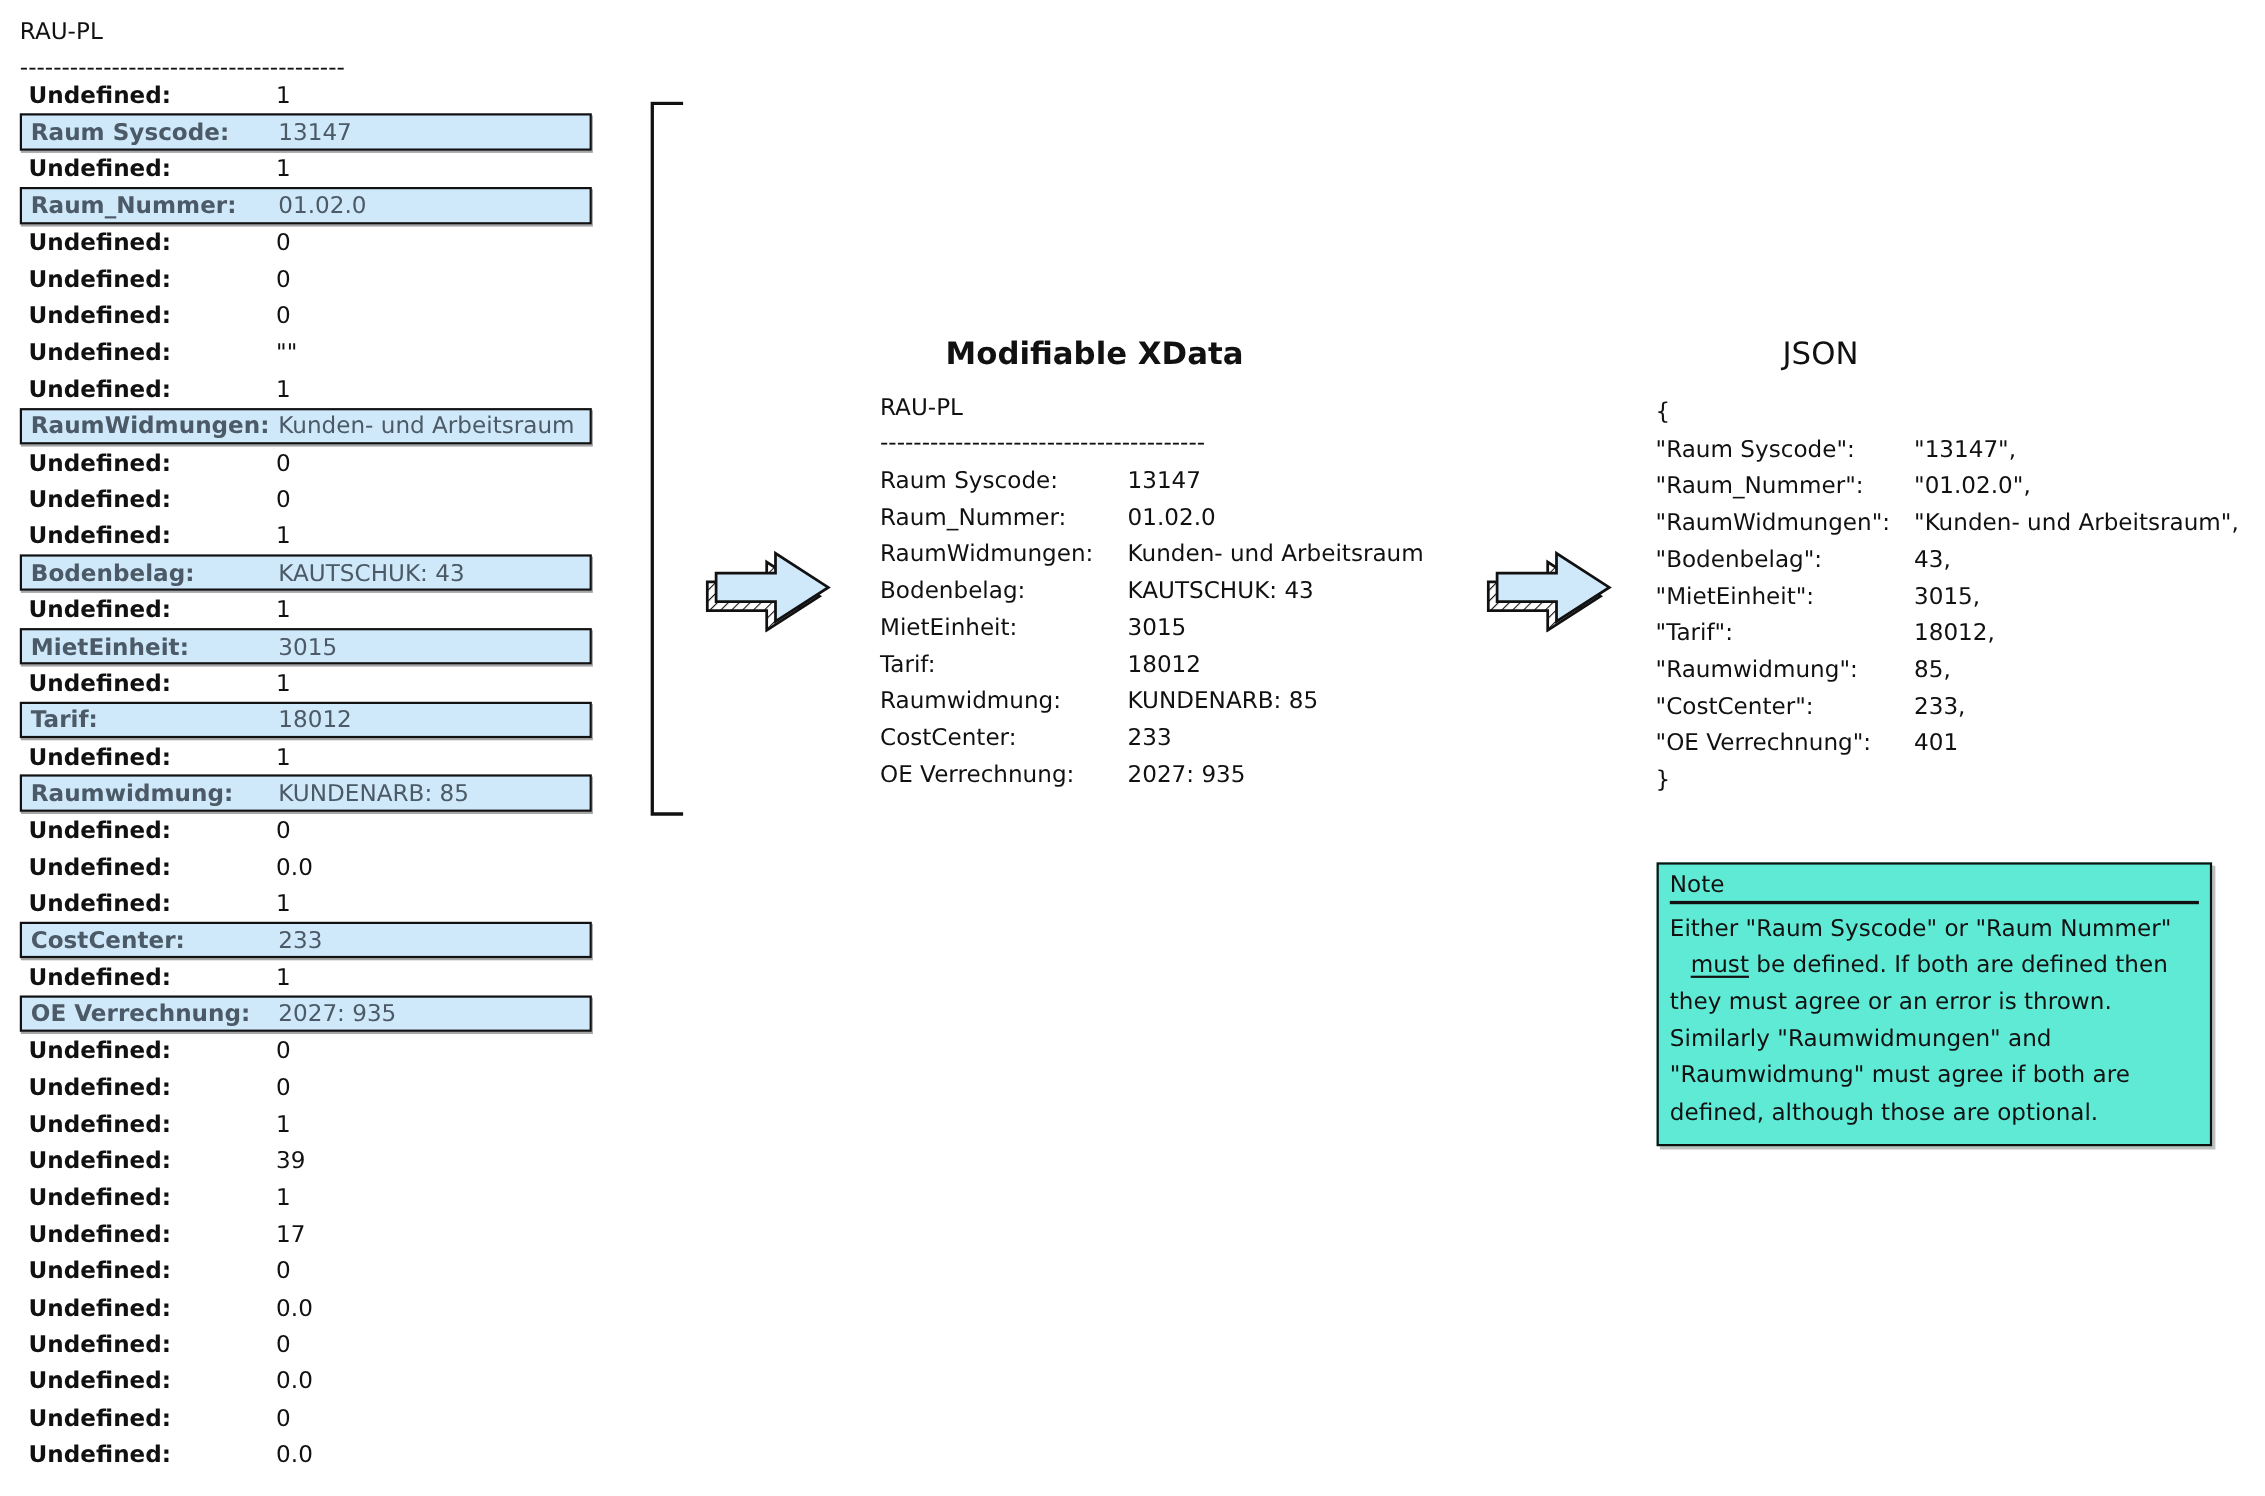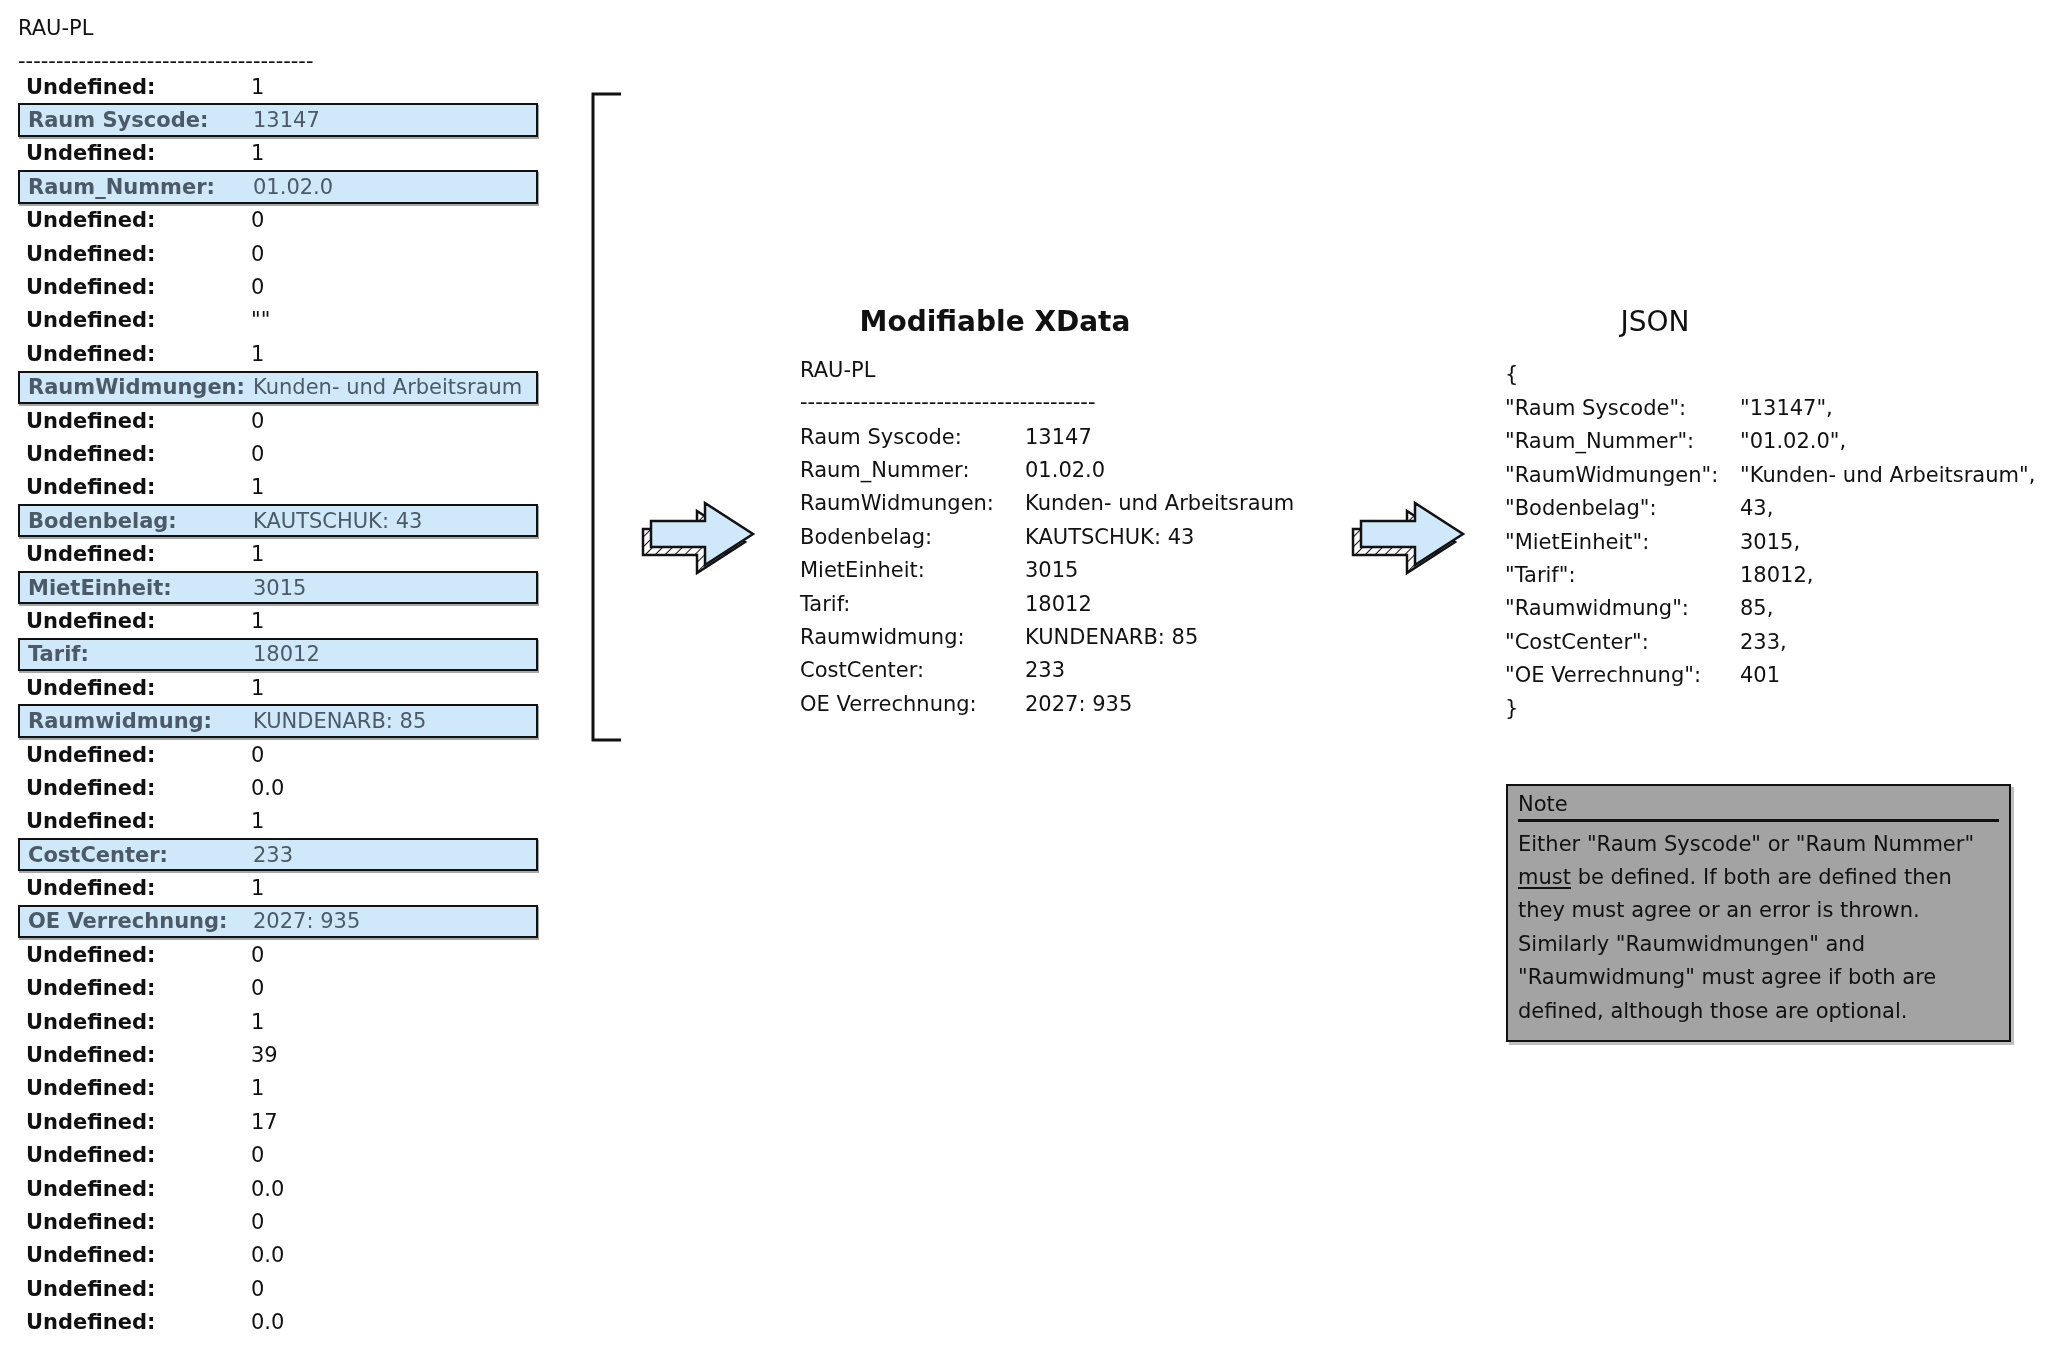--- a/index.html
+++ b/index.html
@@ -59,29 +59,29 @@
   #json-body{margin-top:20px;}
   .js-line{display:flex;height:33.4px;align-items:center;font-size:21px;color:#111;white-space:nowrap;}
   .js-line .k{width:235px;white-space:nowrap;}
   .js-line .v{white-space:nowrap;}
   .js-brace{font-size:21px;height:33.4px;line-height:33.4px;color:#111;}
 
   
   #note-box{
     left:1506px;top:784px;width:505px;
     border:2.5px solid #111;
-    background:#a3a3a3;
+    background:#5eead4;
     box-shadow:3px 3px 0 rgba(0,0,0,0.25);
     padding:6px 10px 12px 10px;
     box-sizing:border-box;
   }
   #note-title{font-size:21px;color:#111;padding-bottom:3px;}
   #note-rule{height:2.5px;background:#111;margin:0 0 6px 0;}
   #note-text{font-size:21px;line-height:33.4px;color:#111;}
-  #note-text u{text-decoration:underline;text-underline-offset:3px;}
+  #note-text u{text-decoration:underline;text-underline-offset:3px;margin-left:19px;}
 </style>
 </head>
 <body>
 
 <div class="abs" id="raw-panel">
   <div id="raw-title">RAU-PL</div>
   <div id="raw-divider">---------------------------------------</div>
   <div id="raw-rows">
       <div class="raw-row plain">
         <span class="k">Undefined:</span>

